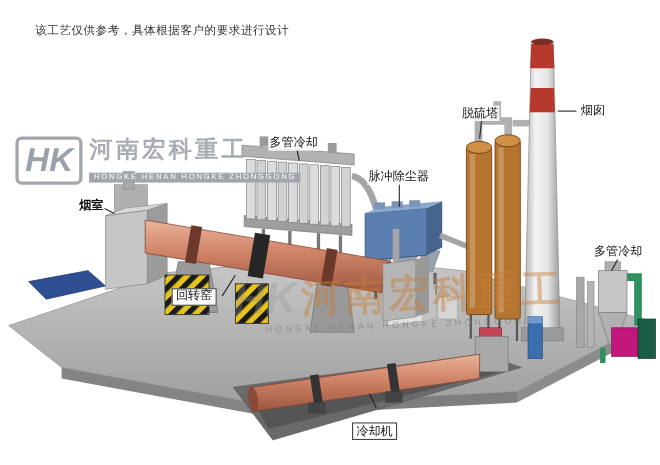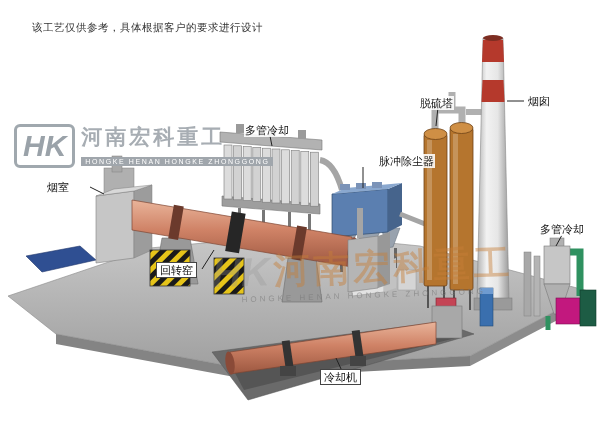--- a/index.html
+++ b/index.html
@@ -230,22 +230,22 @@
   </div>
 
   <div id="watermark">
     <div class="row">
       <span class="mono">HK</span>
       <span class="company">河南宏科重工</span>
     </div>
     <div class="latin">HONGKE HENAN HONGKE ZHONGGONG</div>
   </div>
 
-  <div class="label" style="left:46px;top:180px;">烟室</div>
-  <div class="label boxed" style="left:156px;top:262px;">回转窑</div>
+  <div class="label" style="left:71px;top:180px;font-weight:bold;">烟室</div>
+  <div class="label boxed" style="left:156px;top:262px;font-family:Liberation Mono, monospace;">回转窑</div>
   <div class="label" style="left:244px;top:123px;">多管冷却</div>
-  <div class="label" style="left:334px;top:154px;margin-left:44px;">脉冲除尘器</div>
+  <div class="label" style="left:334px;top:154px;">脉冲除尘器</div>
   <div class="label" style="left:419px;top:96px;">脱硫塔</div>
   <div class="label" style="left:527px;top:94px;">烟囱</div>
   <div class="label" style="left:539px;top:222px;">多管冷却</div>
-  <div class="label boxed" style="left:320px;top:369px;">冷却机</div>
+  <div class="label boxed" style="left:320px;top:384px;">冷却机</div>
 
 </div>
 
 </body></html>

